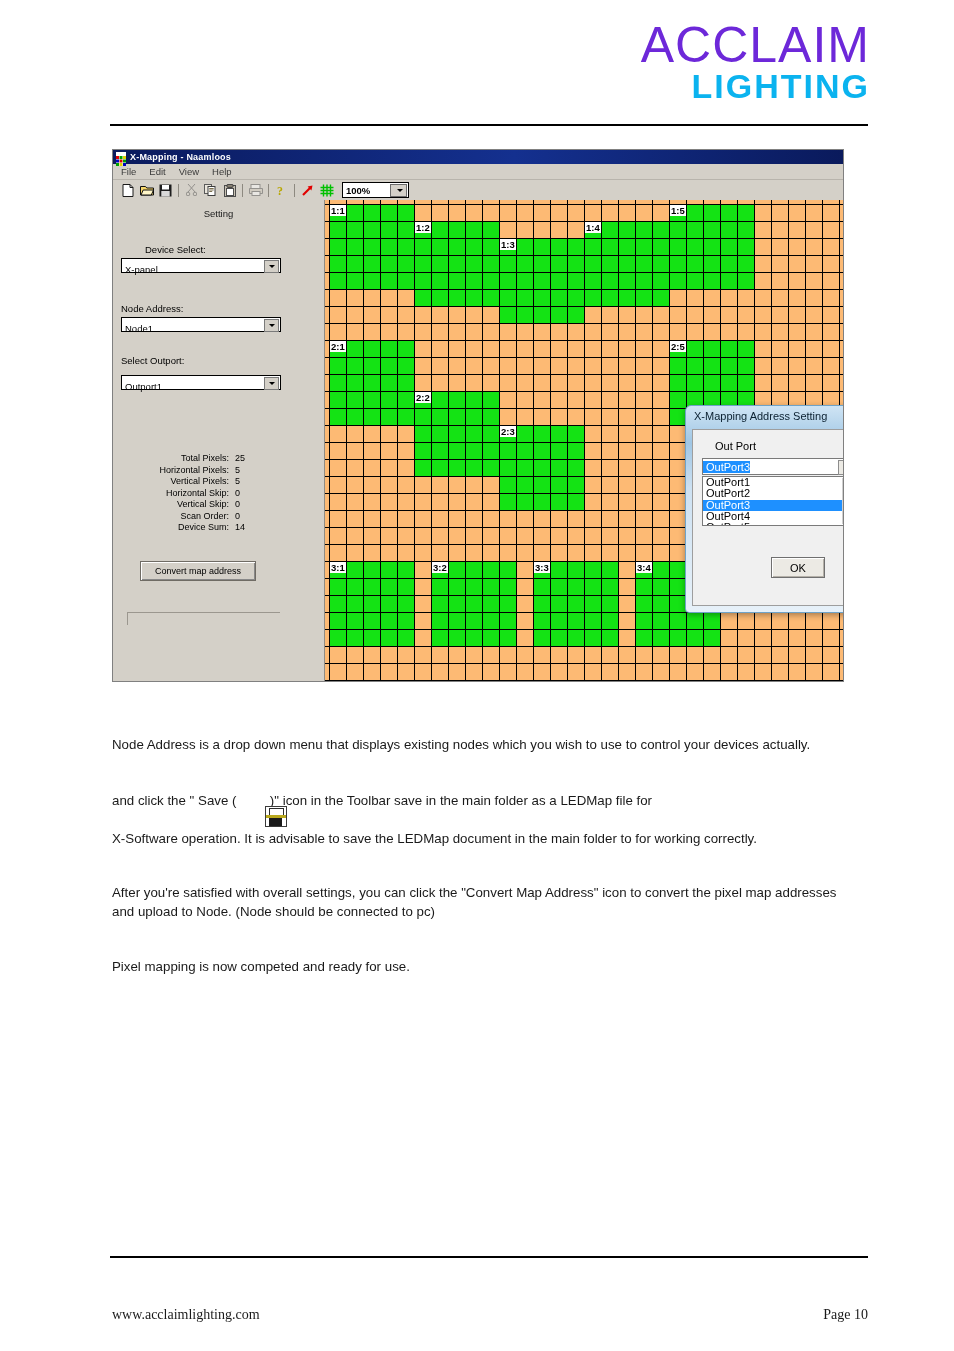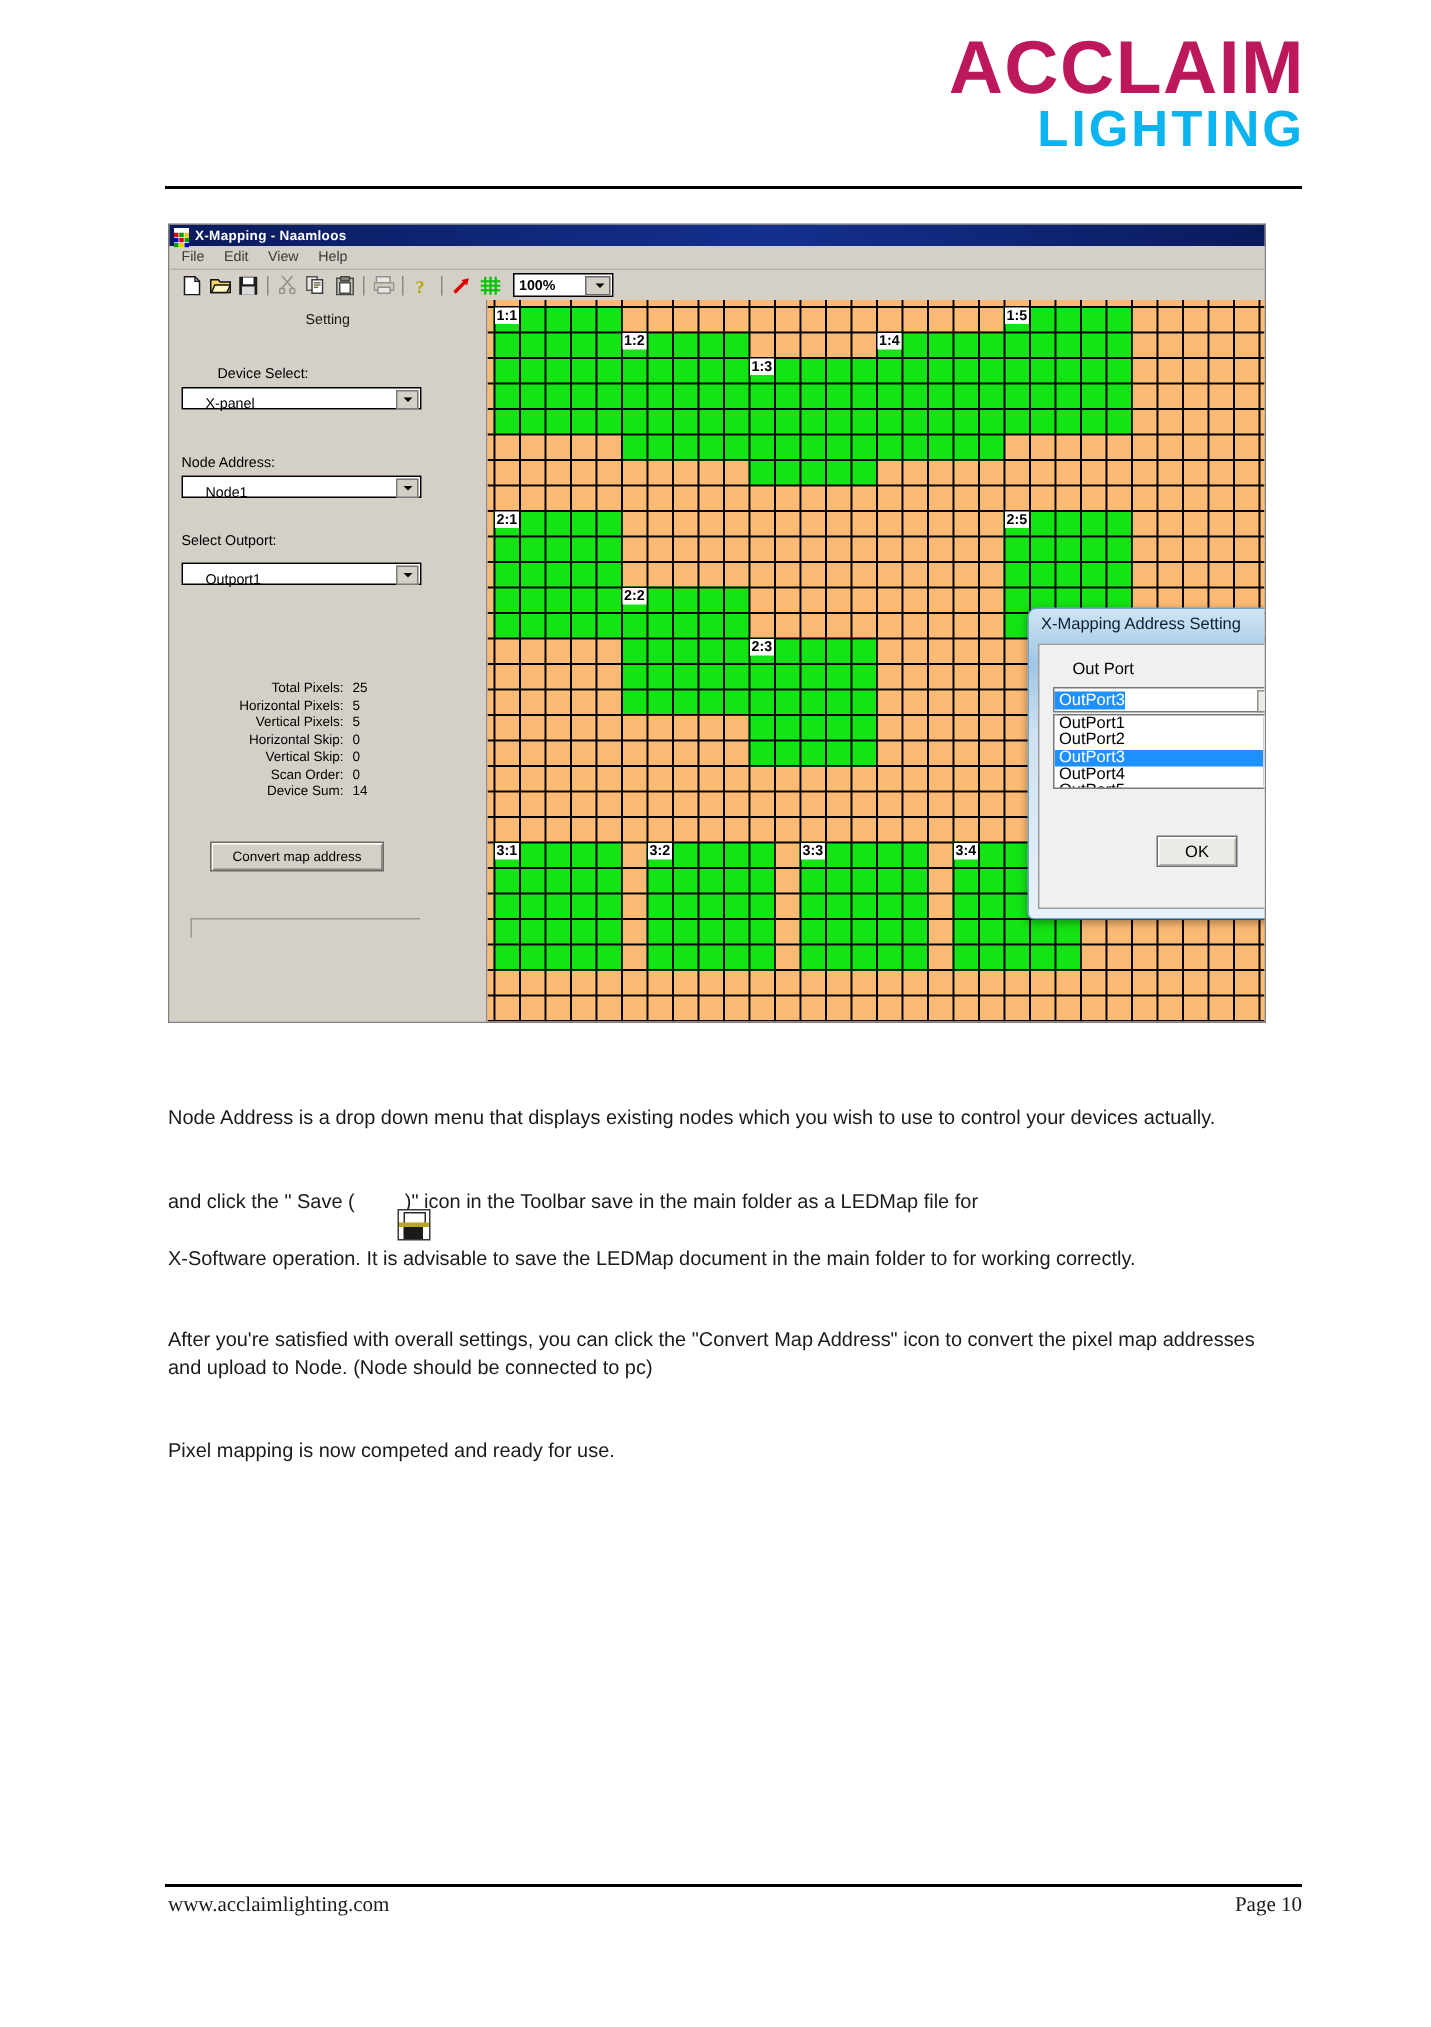--- a/index.html
+++ b/index.html
@@ -4,21 +4,21 @@
 <style>
   html,body{margin:0;padding:0;}
   body{
     width:954px;height:1351px;background:#ffffff;
     font-family:"Liberation Sans", sans-serif;
     position:relative;overflow:hidden;
   }
 
   
   #brand{position:absolute;left:590px;top:22px;width:280px;text-align:right;}
-  #brand .l1{font-size:50px;font-weight:bold;color:#be185d;letter-spacing:1px;line-height:46px;}
+  #brand .l1{font-size:50px;font-weight:normal;color:#6d28d9;letter-spacing:1px;line-height:46px;}
   #brand .l2{font-size:34px;font-weight:bold;color:#0bb3ef;letter-spacing:2px;line-height:36px;}
   #hdr-rule{position:absolute;left:110px;top:124px;width:758px;height:2px;background:#000;}
 
   
   #app{position:absolute;left:112px;top:149px;width:732px;height:533px;
        border:1px solid #808080;background:#d4d0c8;box-sizing:border-box;}
   #titlebar{height:14px;background:#0b1f66;
             background:linear-gradient(to right,#0a1a5c,#14308f 55%,#0a1a5c);
             display:flex;align-items:center;padding:0 3px;}
   #titlebar .tb-ico{width:10px;height:10px;margin-right:4px;position:relative;background:#fff;}
@@ -43,21 +43,21 @@
                  border-top:3px solid #000;}
 
   #workarea{position:absolute;left:0;top:50px;right:0;bottom:0;display:flex;}
 
   
   #panel{width:212px;background:#d4d0c8;border-right:1px solid #8f8b84;
          position:relative;box-sizing:border-box;}
   #panel .ptitle{position:absolute;left:0;right:0;top:8px;text-align:center;font-size:9.5px;color:#1a1a1a;}
   .fld-label{position:absolute;font-size:9.5px;color:#000;}
   .combo{position:absolute;height:15px;background:#fff;border:1px solid #000;box-sizing:border-box;}
-  .combo .val{font-size:9.5px;padding-left:15px;line-height:13px;color:#000;}
+  .combo .val{font-size:9.5px;padding-left:3px;line-height:13px;color:#000;}
   .combo .carat{position:absolute;right:1px;top:1px;width:13px;height:11px;background:#d4d0c8;
                 border:1px solid #7a7a7a;display:flex;align-items:center;justify-content:center;}
   .combo .carat::after{content:"";border-left:3px solid transparent;border-right:3px solid transparent;
                        border-top:3.5px solid #000;}
   #stats{position:absolute;left:8px;top:253px;width:185px;font-size:9px;color:#000;}
   #stats .row{display:flex;justify-content:flex-start;line-height:11.5px;}
   #stats .k{width:108px;text-align:right;}
   #stats .v{padding-left:6px;}
   #convert-btn{position:absolute;left:27px;top:361px;width:114px;height:18px;background:#d4d0c8;
                border:1px solid #6f6b64;box-shadow:inset 1px 1px 0 #fff,inset -1px -1px 0 #888;
@@ -112,21 +112,21 @@
   
   .para{position:absolute;left:112px;width:735px;font-size:13.3px;line-height:19px;color:#1a1a1a;}
   #saveico{position:absolute;left:265px;top:806px;width:20px;height:19px;background:#fff;
            border:1px solid #3a3a3a;}
   #saveico .top{position:absolute;left:3px;top:1px;width:13px;height:7px;background:#fff;border:1px solid #2c2c2c;}
   #saveico .bot{position:absolute;left:3px;bottom:0px;width:13px;height:8px;background:#1a1a1a;}
   #saveico .bar{position:absolute;left:0;top:8px;width:100%;height:3px;background:#b9a81d;}
 
   
   #ftr-rule{position:absolute;left:110px;top:1256px;width:758px;height:2px;background:#000;}
-  .ftxt{position:absolute;top:1263px;font-size:14px;color:#1a1a1a;
+  .ftxt{position:absolute;top:1307px;font-size:14px;color:#1a1a1a;
         font-family:"Liberation Serif", serif;}
 </style>
 </head>
 <body>
 
 <div id="brand">
   <div class="l1">ACCLAIM</div>
   <div class="l2">LIGHTING</div>
 </div>
 <div id="hdr-rule"></div>

